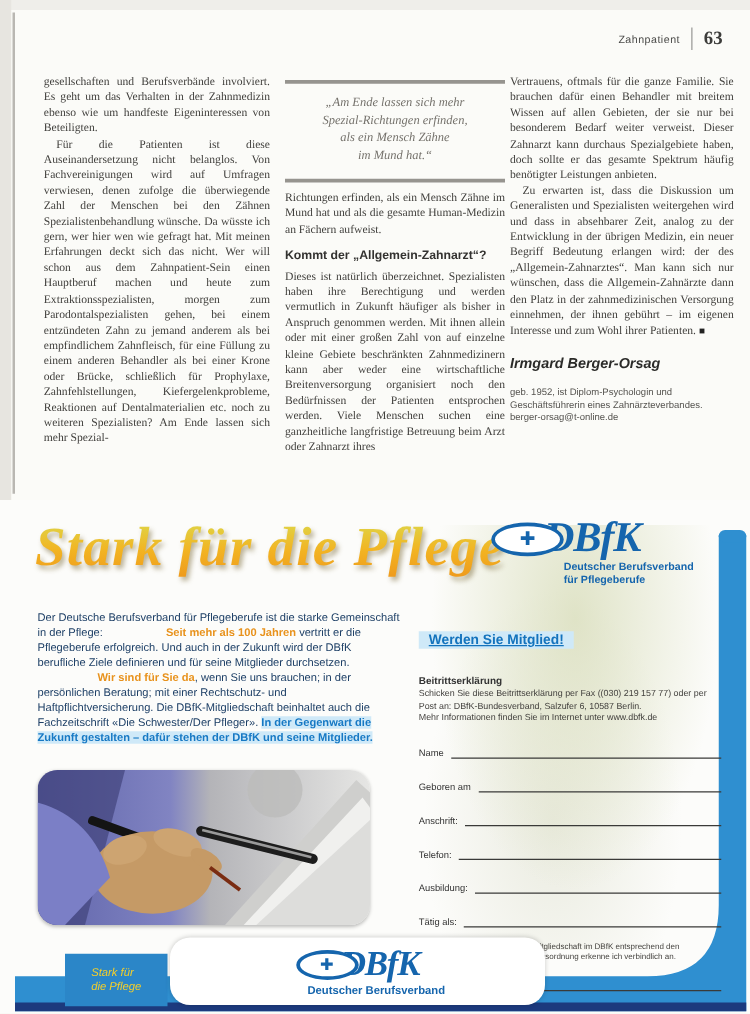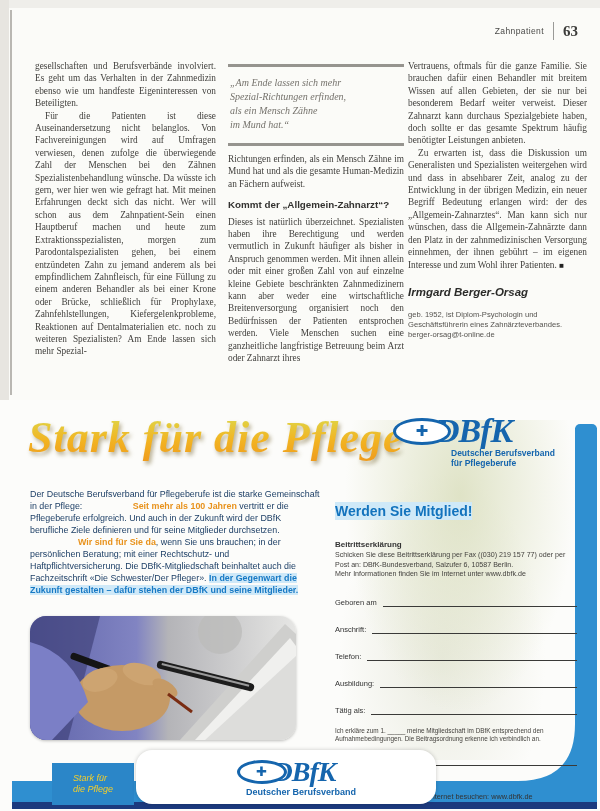--- a/index.html
+++ b/index.html
@@ -19,21 +19,21 @@
 
   
   .col { position:absolute; top:60px; height:334px; overflow:hidden; text-align:justify;
          font-size:9.3px; line-height:12.4px; color:#403f3c; }
   .col p + p { text-indent:10px; }
   .col1 { left:35px;  width:181px; }
   .col2 { left:228px; width:176px; }
   .col3 { left:408px; width:179px; }
   .rule { height:3px; background:#96948f; margin:4px 0 7px; }
   .rule2 { height:3px; background:#96948f; margin:7px 0 7px; }
-  .quote { font-style:italic; color:#75726c; font-size:10px; line-height:14px;
+  .quote { font-style:italic; text-align:center; color:#75726c; font-size:10px; line-height:14px;
            white-space:pre-line; padding:2px 2px 4px; }
   .subhead { font-family:"Liberation Sans",sans-serif; font-weight:bold; font-size:9.8px;
              color:#333230; margin:9px 0 4px; text-align:left; }
   .endmark { font-size:8px; color:#222; }
   .author { margin-top:14px; text-align:left; }
   .author-name { font-family:"Liberation Sans",sans-serif; font-style:italic; font-weight:bold;
                  font-size:11.5px; color:#2b2b29; }
   .author-details { font-family:"Liberation Sans",sans-serif; font-size:7.6px; line-height:10px;
                     color:#55534f; white-space:pre-line; margin-top:12px; }
 
@@ -61,22 +61,22 @@
 
   .ad-body { position:absolute; left:30px; top:88px; width:292px; font-size:8.9px; line-height:12px;
              color:#1d3f66; }
   .seg-orange { color:#e8921c; font-weight:bold;padding-left:48px; }
   .seg-hl { background:#cfe9f8; color:#1779c4; font-weight:bold; }
 
   .photo { position:absolute; left:30px; top:216px; width:266px; height:124px; border-radius:16px;
            overflow:hidden; box-shadow:0 1px 3px rgba(0,0,0,.25); }
 
   .form { position:absolute; left:335px; top:102px; width:242px; color:#3a3a38; }
-  .cta { display:inline-block; background:#cfe9f8; color:#1373bd; font-weight:bold; font-size:14px;
-         padding:1px 0; }
+  .cta { display:inline-block; background:#cfe9f8; color:#1373bd; font-weight:bold; font-size:11px;
+         padding:1px 8px;text-decoration:underline; }
   .decl-title { font-weight:bold; font-size:8px; color:#333; margin-top:20px; }
   .instructions { font-size:7.1px; line-height:9.6px; color:#44423f; margin-top:2px; white-space:pre-line; }
   .field-row { display:flex; align-items:flex-end; margin-top:17px; }
   .field-label { font-size:7.5px; color:#333; margin-right:6px; white-space:nowrap; }
   .field-line { flex:1; border-bottom:1px solid #3a3a38; height:10px; }
   .fine-print { font-size:6.4px; line-height:8.6px; color:#45433f; margin-top:12px; }
   .sig-line { border-bottom:1px solid #3a3a38; height:22px; }
   .sig-label { font-size:7.2px; color:#333; margin-top:3px; }
   .ps { font-size:7.3px; color:#333; margin-top:14px; }
 
@@ -189,20 +189,24 @@
       </svg>
     </div>
 
     <div class="form">
       <span class="cta">Werden Sie Mitglied!</span>
       <div class="decl-title">Beitrittserklärung</div>
       <div class="instructions">Schicken Sie diese Beitrittserklärung per Fax ((030) 219 157 77) oder per Post an: DBfK-Bundesverband, Salzufer 6, 10587 Berlin.
 Mehr Informationen finden Sie im Internet unter www.dbfk.de</div>
 
       <div class="field-row">
+        <span class="field-label">Name</span>
+        <span class="field-line"></span>
+      </div>
+      <div class="field-row">
         <span class="field-label">Geboren am</span>
         <span class="field-line"></span>
       </div>
       <div class="field-row">
         <span class="field-label">Anschrift:</span>
         <span class="field-line"></span>
       </div>
       <div class="field-row">
         <span class="field-label">Telefon:</span>
         <span class="field-line"></span>

